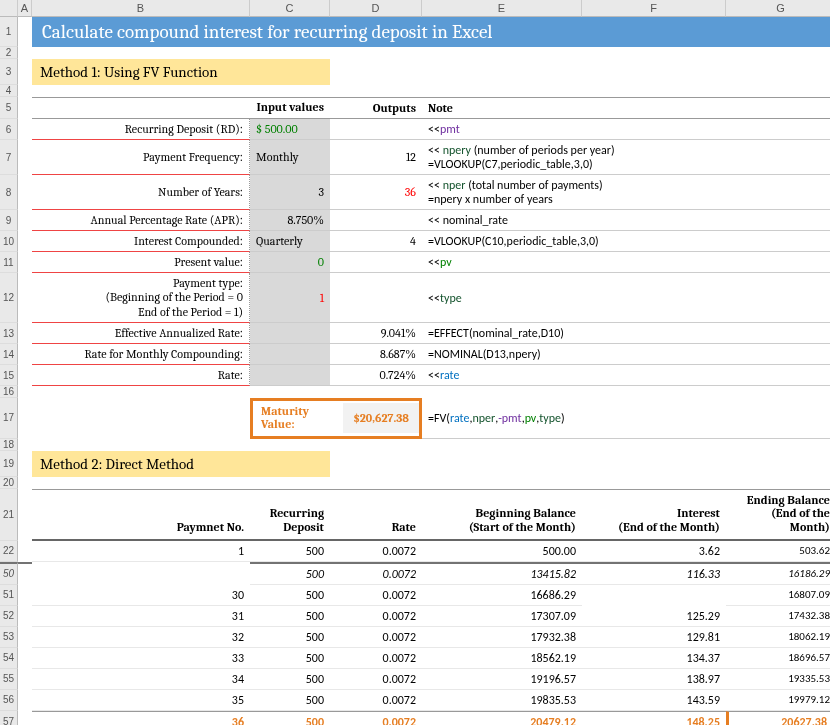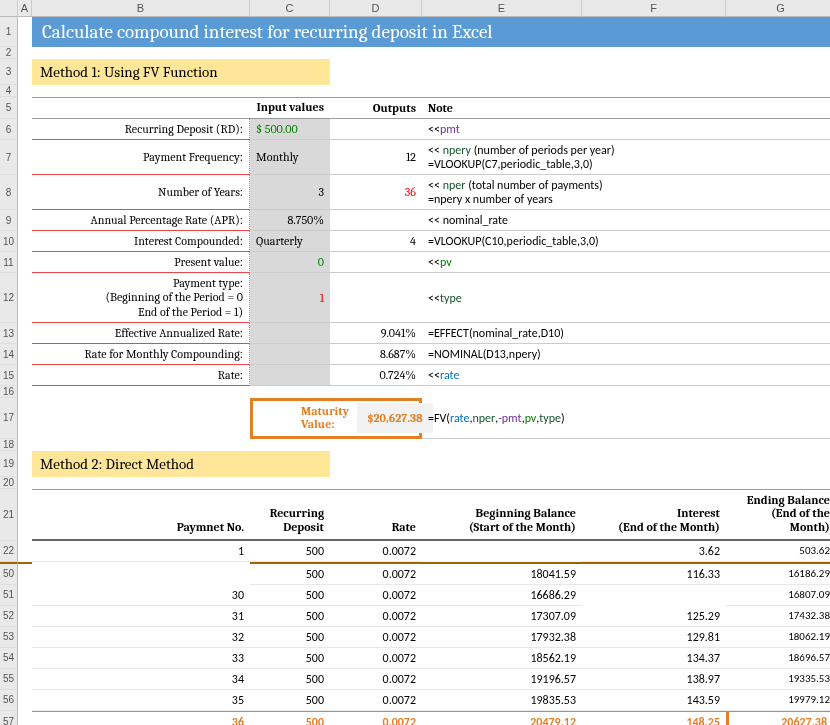--- a/index.html
+++ b/index.html
@@ -89,21 +89,20 @@
     border: 3px solid #e67e22;
     display: flex;
     align-items: center;
   }
   .mat-label {
     color: #e67e22;
     font-weight: bold;
     padding: 4px 8px;
     background: #fff;
     line-height: 1.1;
-    margin-left: 40px;
   }
   .mat-val {
     color: #e67e22;
     font-weight: bold;
     background: #f2f2f2;
     padding: 8px 10px;
     flex: 1;
     text-align: right;
   }
 
@@ -112,21 +111,21 @@
     text-align: right;
     justify-content: flex-end;
     border-top: 1px solid #999;
     border-bottom: 2px solid #666;
     line-height: 1.15;
     flex-direction: column;
     align-items: flex-end;
     padding: 4px 6px;
   }
   .d-cell { justify-content: flex-end; border-bottom: 1px solid #e8e8e8; font-family: Calibri, Arial, sans-serif; }
-  .collapse-top { border-top: 2px solid #a16207; }
+  .collapse-top { border-top: 2px solid #737373; font-style: italic; }
   .hl-row .d-cell { background: #fff; font-weight: bold; color: #e67e22; border-top: 1px solid #999; border-bottom: 1px solid #999; }
   .end-box { border: 3px solid #e67e22; }
   .small { font-size: 11px; }
   .nbb { border-bottom: none; }
 </style>
 </head>
 <body>
 
 <div class="sheet">
 
@@ -307,28 +306,29 @@
   <div class="cell colG tbl-hd">
     <span>Ending Balance</span>
     <span>(End of the Month)</span>
   </div>
 
   <div class="rowhdr">22</div>
   <div class="cell colA nbb"></div>
   <div class="cell colB d-cell">1</div>
   <div class="cell colC d-cell">500</div>
   <div class="cell colD d-cell">0.0072</div>
+  <div class="cell colE d-cell">500.00</div>
   <div class="cell colF d-cell">3.62</div>
   <div class="cell colG d-cell small">503.62</div>
 
   <div class="rowhdr collapse-top">50</div>
   <div class="cell colA nbb collapse-top"></div>
   <div class="cell colC d-cell collapse-top">500</div>
   <div class="cell colD d-cell collapse-top">0.0072</div>
-  <div class="cell colE d-cell collapse-top">18041.59</div>
+  <div class="cell colE d-cell collapse-top">13415.82</div>
   <div class="cell colF d-cell collapse-top">116.33</div>
   <div class="cell colG d-cell collapse-top small">16186.29</div>
 
   <div class="rowhdr">51</div>
   <div class="cell colA nbb"></div>
   <div class="cell colB d-cell">30</div>
   <div class="cell colC d-cell">500</div>
   <div class="cell colD d-cell">0.0072</div>
   <div class="cell colE d-cell">16686.29</div>
   <div class="cell colG d-cell small">16807.09</div>

